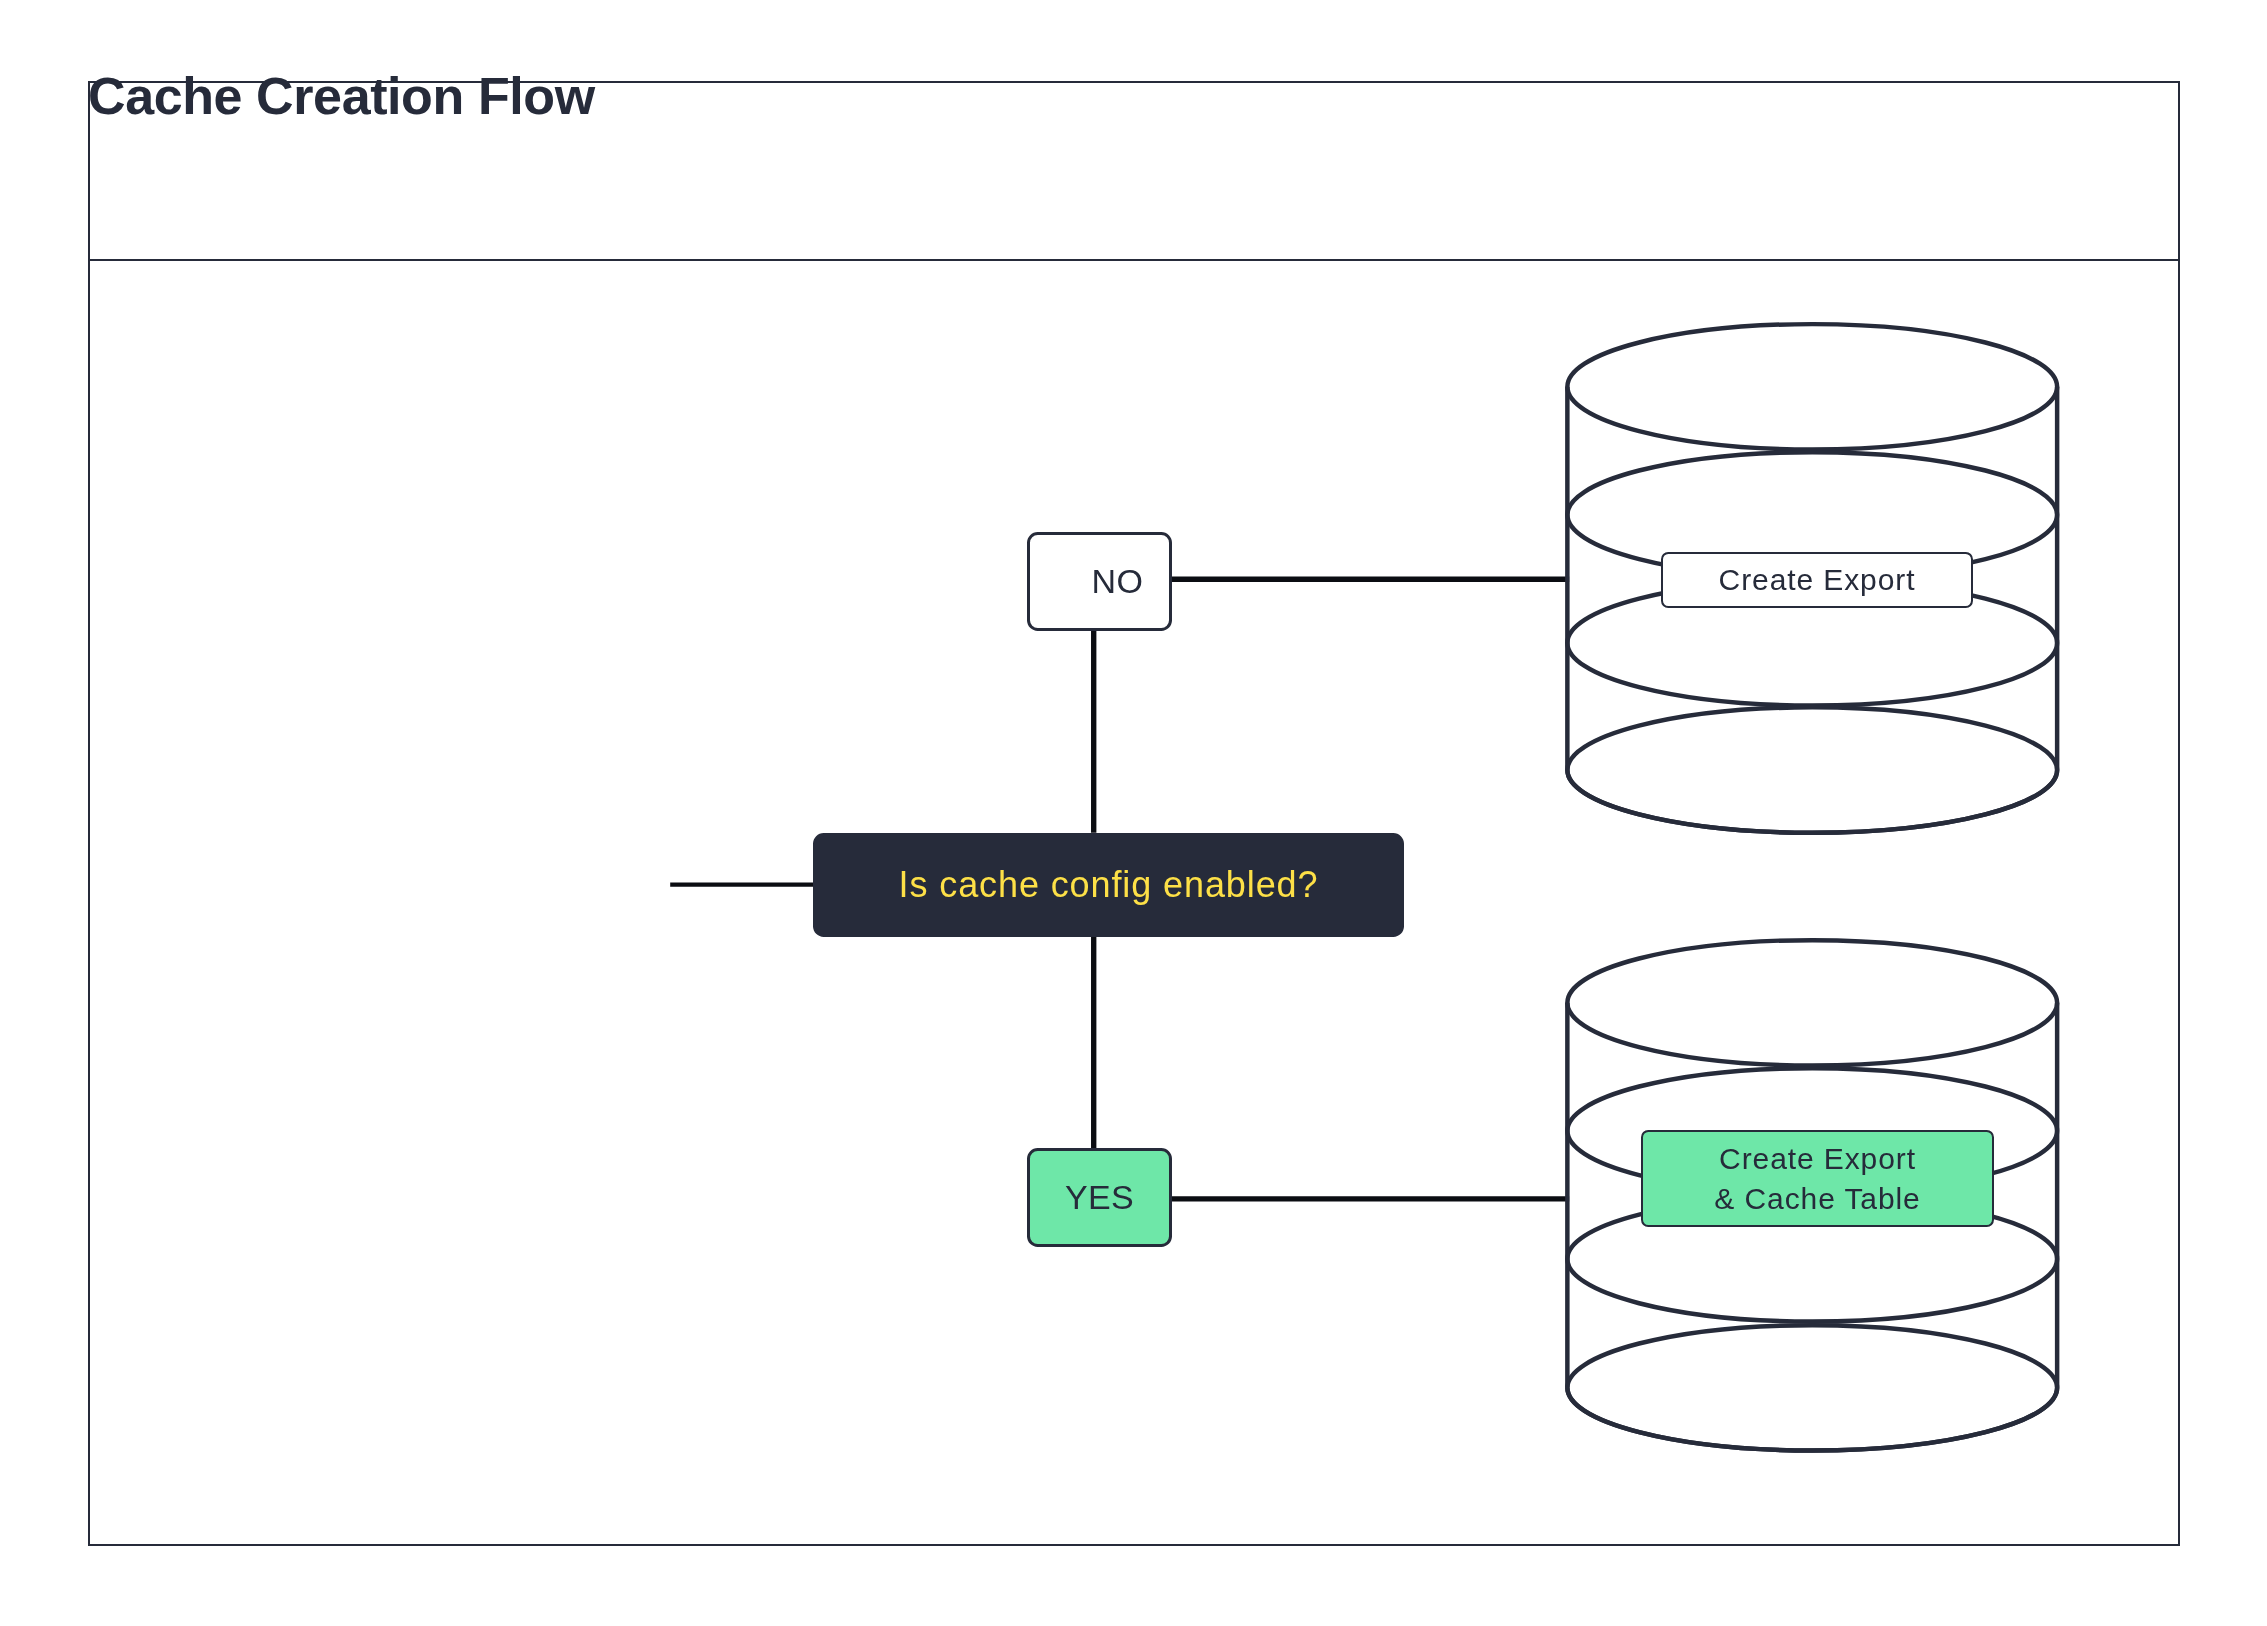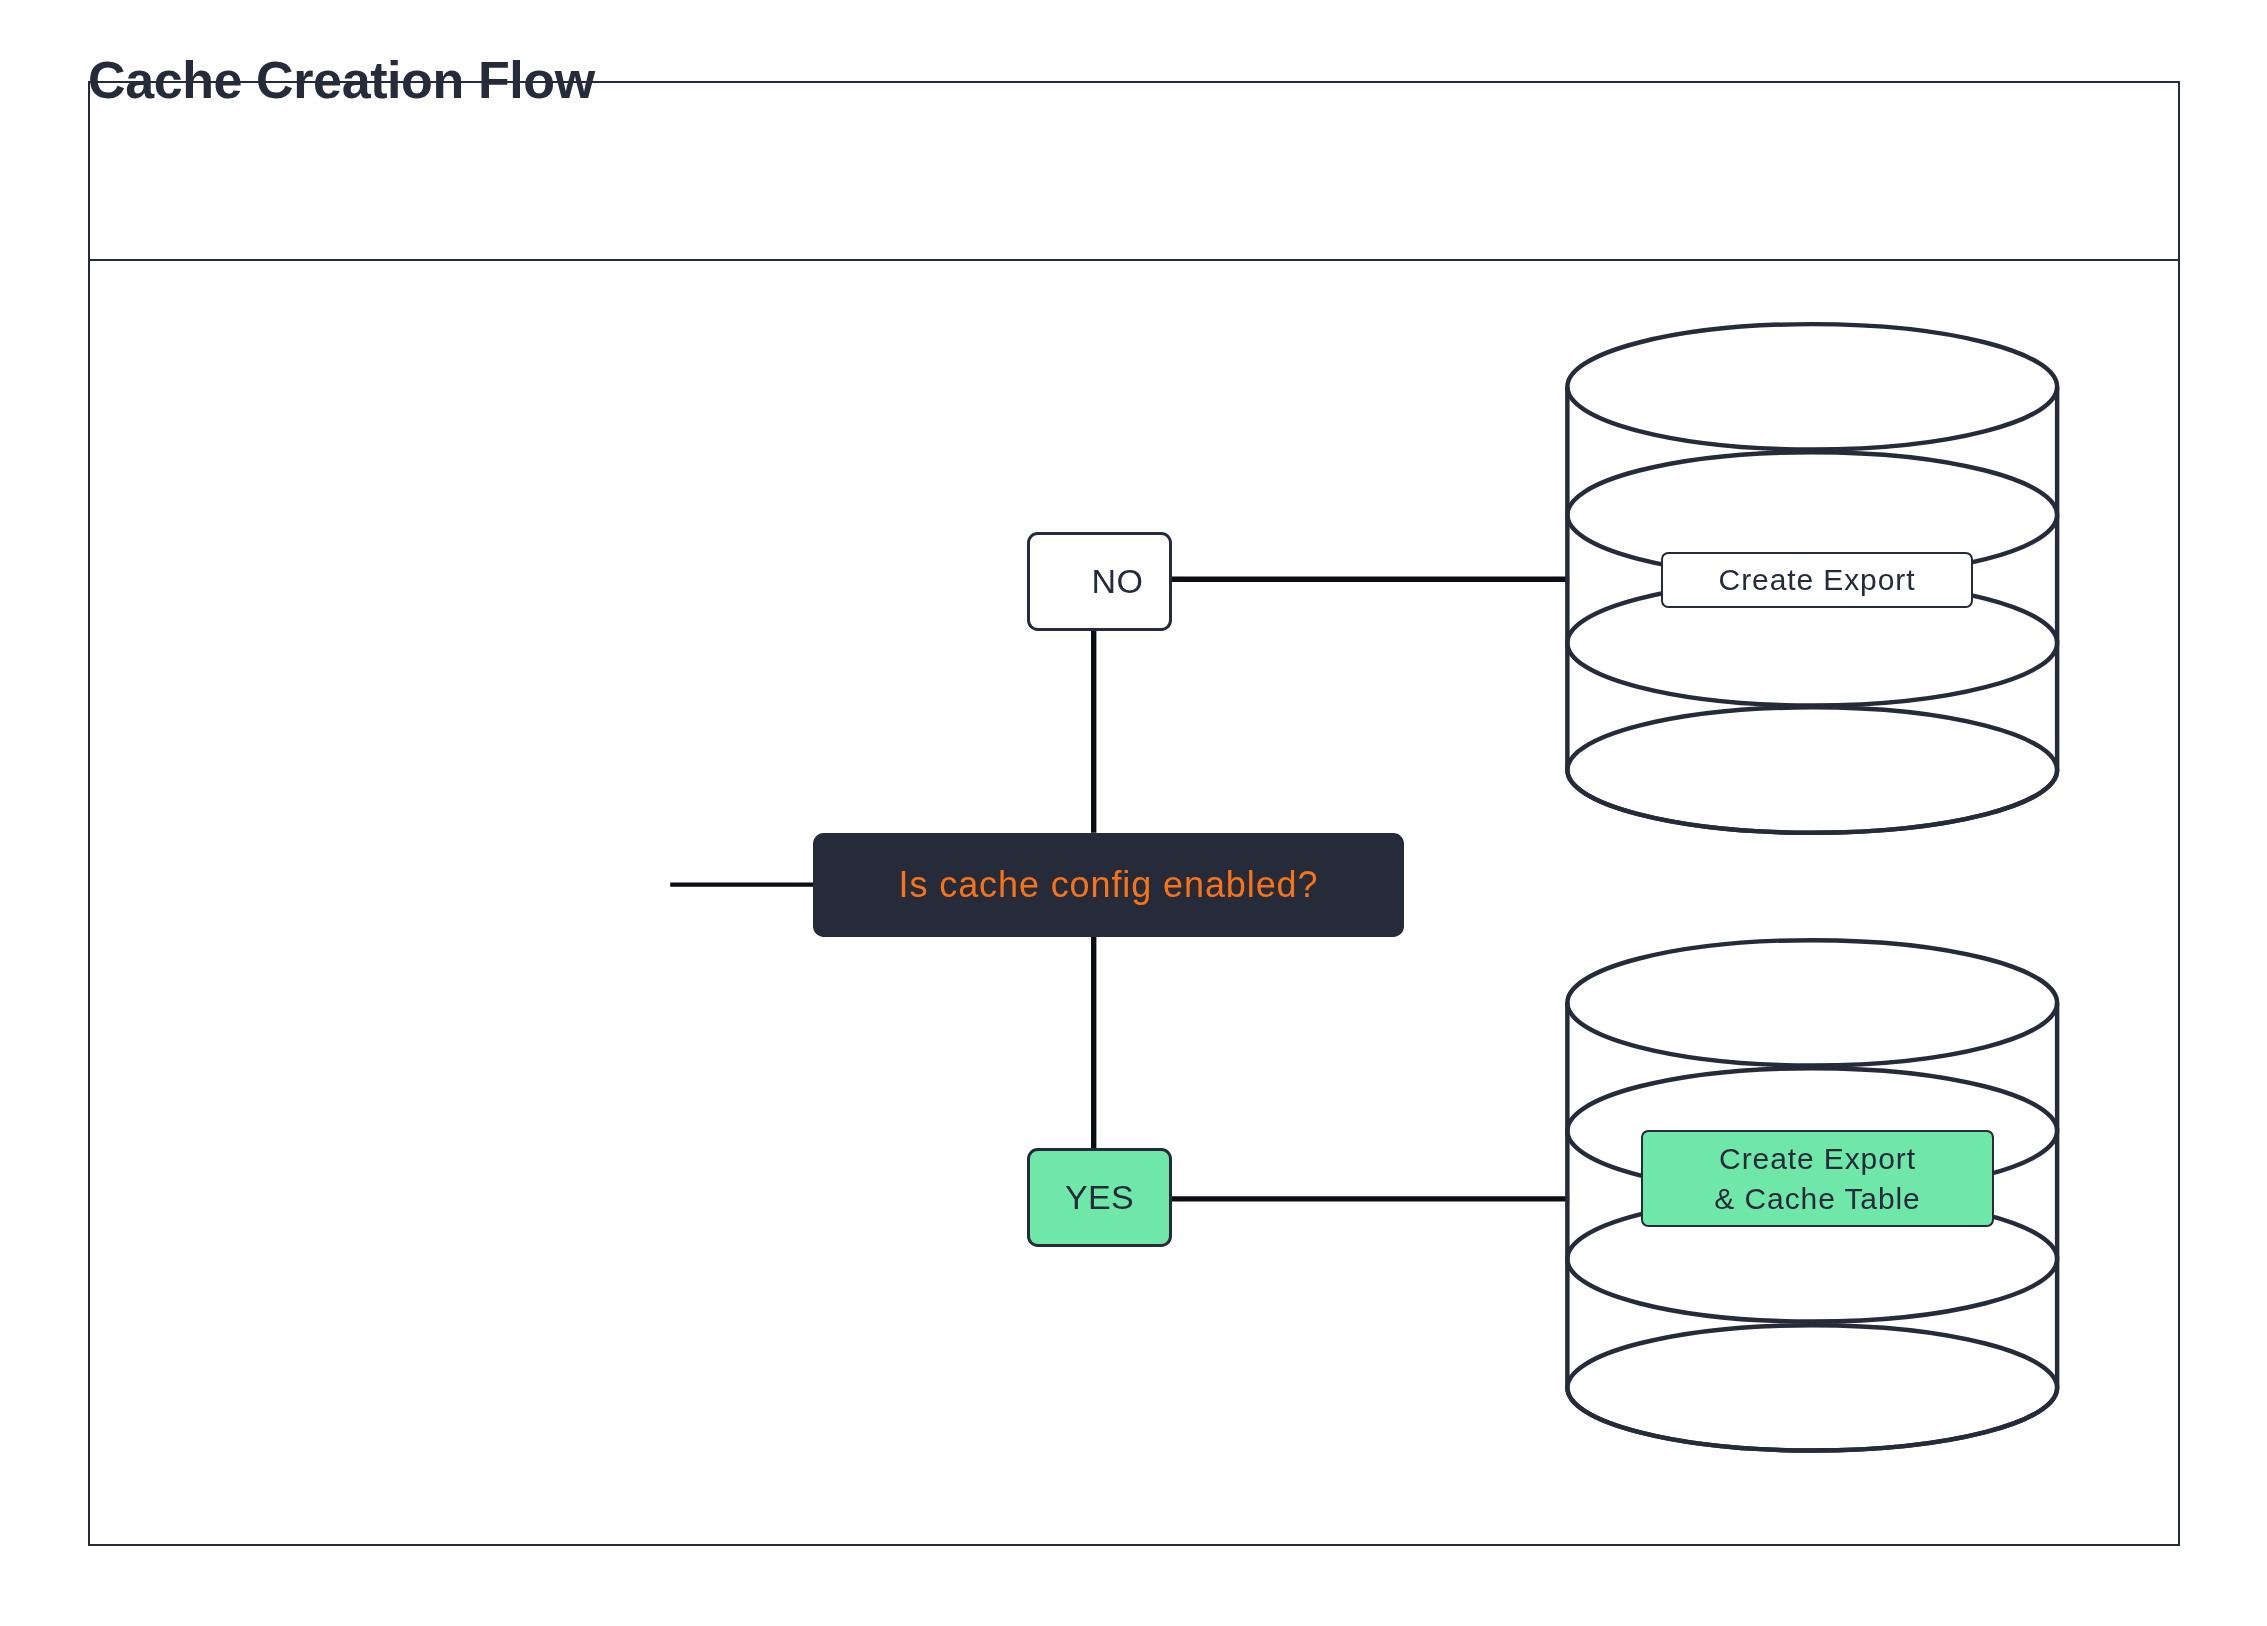--- a/index.html
+++ b/index.html
@@ -39,21 +39,21 @@
     top: 0;
     width: 100%;
     height: 178px;
     border-bottom: 2.7px solid #262B3A;
     box-sizing: border-box;
   }
 
   .diagram-title {
     position: absolute;
     left: 88px;
-    top: 50px;
+    top: 66px;
     font-family: "Liberation Sans", sans-serif;
     font-size: 52px;
     font-weight: bold;
     color: #262B3A;
     letter-spacing: -0.4px;
     white-space: nowrap;
     text-align: right;
   }
 
   
@@ -84,21 +84,21 @@
   .node-green {
     background: #6EE7A8;
     color: #262B3A;
   }
   .node-white {
     background: #ffffff;
     color: #262B3A;
   }
   .node-dark {
     background: #262B3A;
-    color: #f97316;
+    color: #fde047;
     border-color: #262B3A;
   }
 
   
   #node-run-saved-query {
     left: 283px;
     top: 838px;
     width: 387px;
     height: 93px;
     font-size: 36px;

